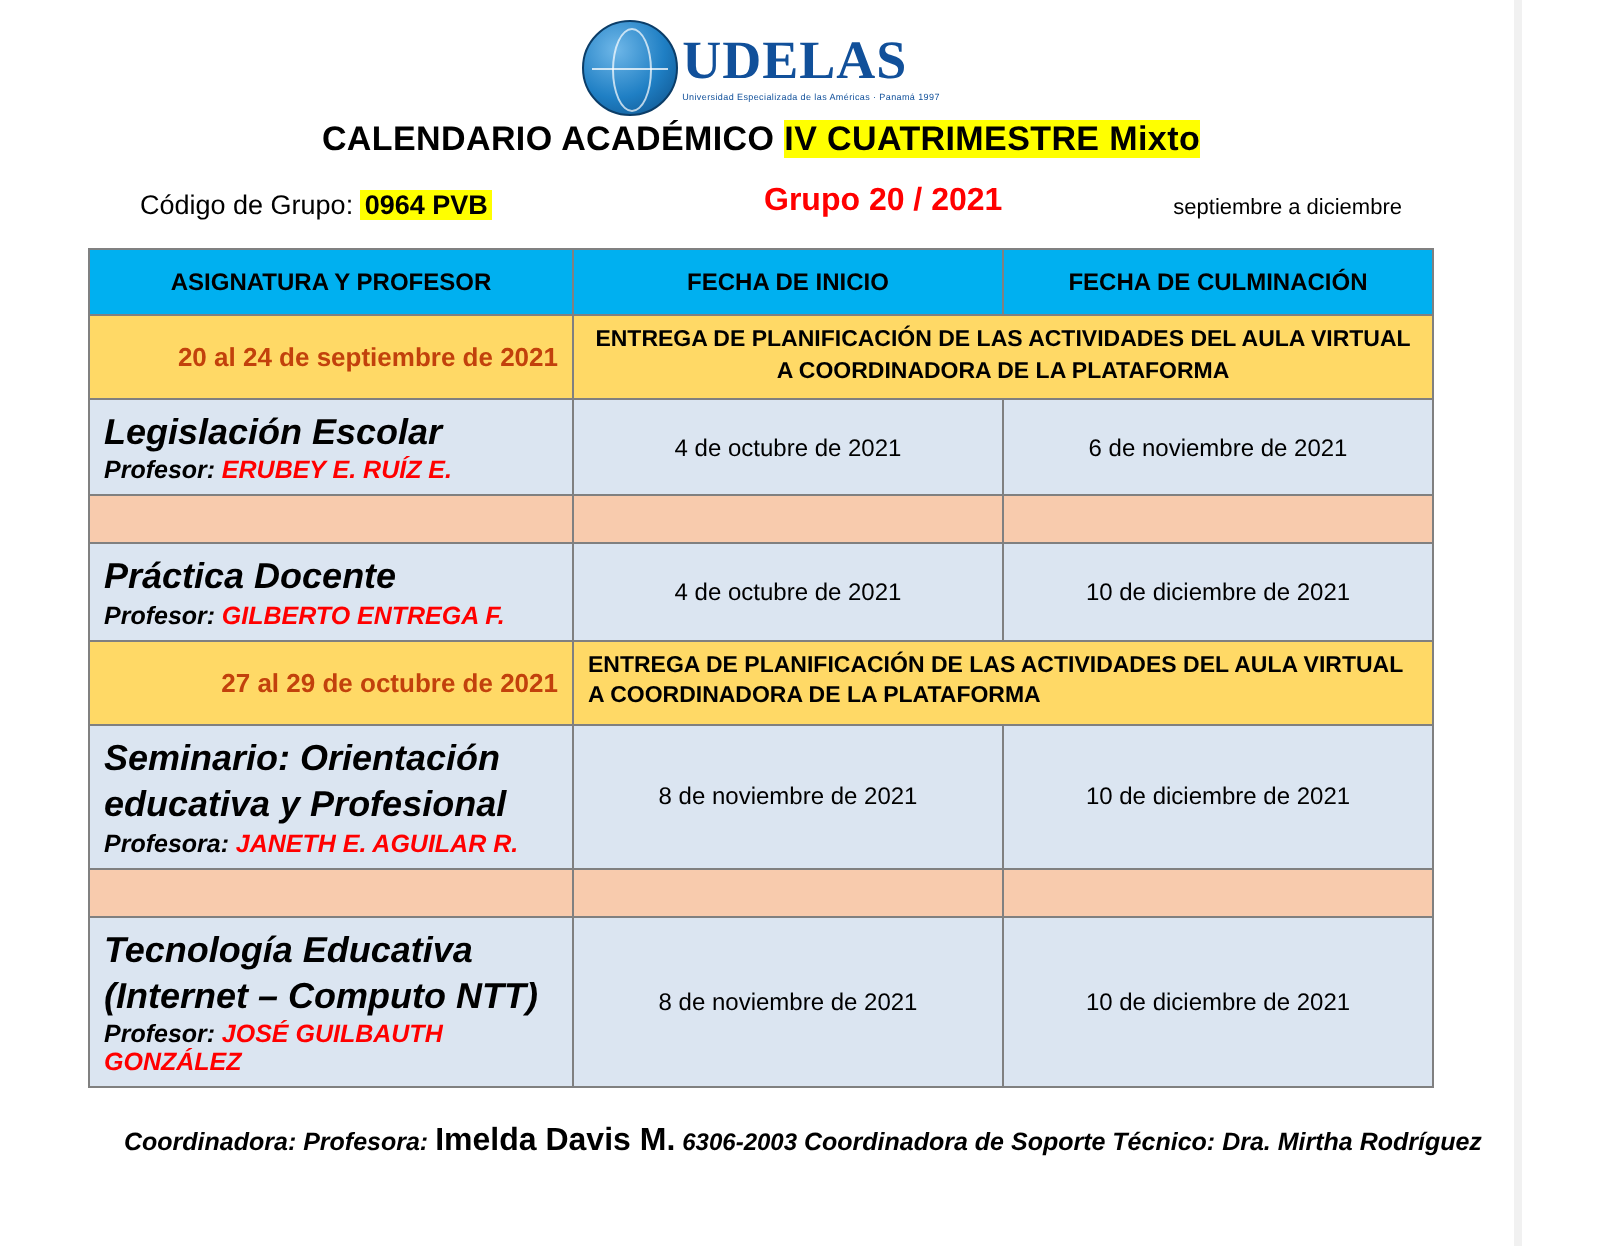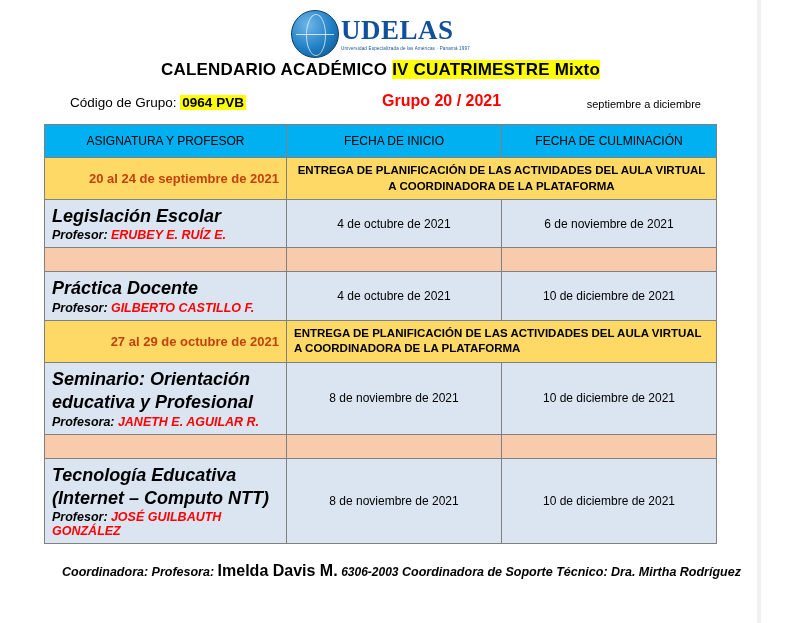--- a/index.html
+++ b/index.html
@@ -138,21 +138,21 @@
   table.cal td, table.cal th {
     border: 1px solid #808080;
     padding: 5px 7px;
     vertical-align: middle;
     font-size: 12px;
     color: #000;
   }
   thead th {
     background: #00b0f0;
     color: #002060;
-    font-weight: normal;
+    font-weight: bold;
     font-size: 12.5px;
     text-align: center;
     height: 22px;
     padding: 3px;
   }
   .col1 { width: 242px; }
   .col2 { width: 215px; }
   .col3 { width: 215px; }
 
   .row-yellow td {
@@ -314,21 +314,21 @@
         <td></td>
         <td></td>
         <td></td>
       </tr>
 
       <tr class="row-blue">
         <td>
           <div class="subject">Práctica Docente</div>
           <div>
             <span class="prof-label">Profesor:</span>
-            <span class="prof-name">GILBERTO CASTILLO F.</span>
+            <span class="prof-name">GILBERTO ENTREGA F.</span>
           </div>
         </td>
         <td class="date-cell">4 de octubre de  2021</td>
         <td class="date-cell">10 de diciembre de 2021</td>
       </tr>
 
       <tr class="row-yellow">
         <td class="c1">27 al 29  de octubre  de 2021</td>
         <td class="span2 left" colspan="2">ENTREGA DE PLANIFICACIÓN DE LAS ACTIVIDADES DEL AULA VIRTUAL A COORDINADORA DE LA PLATAFORMA</td>
       </tr>

